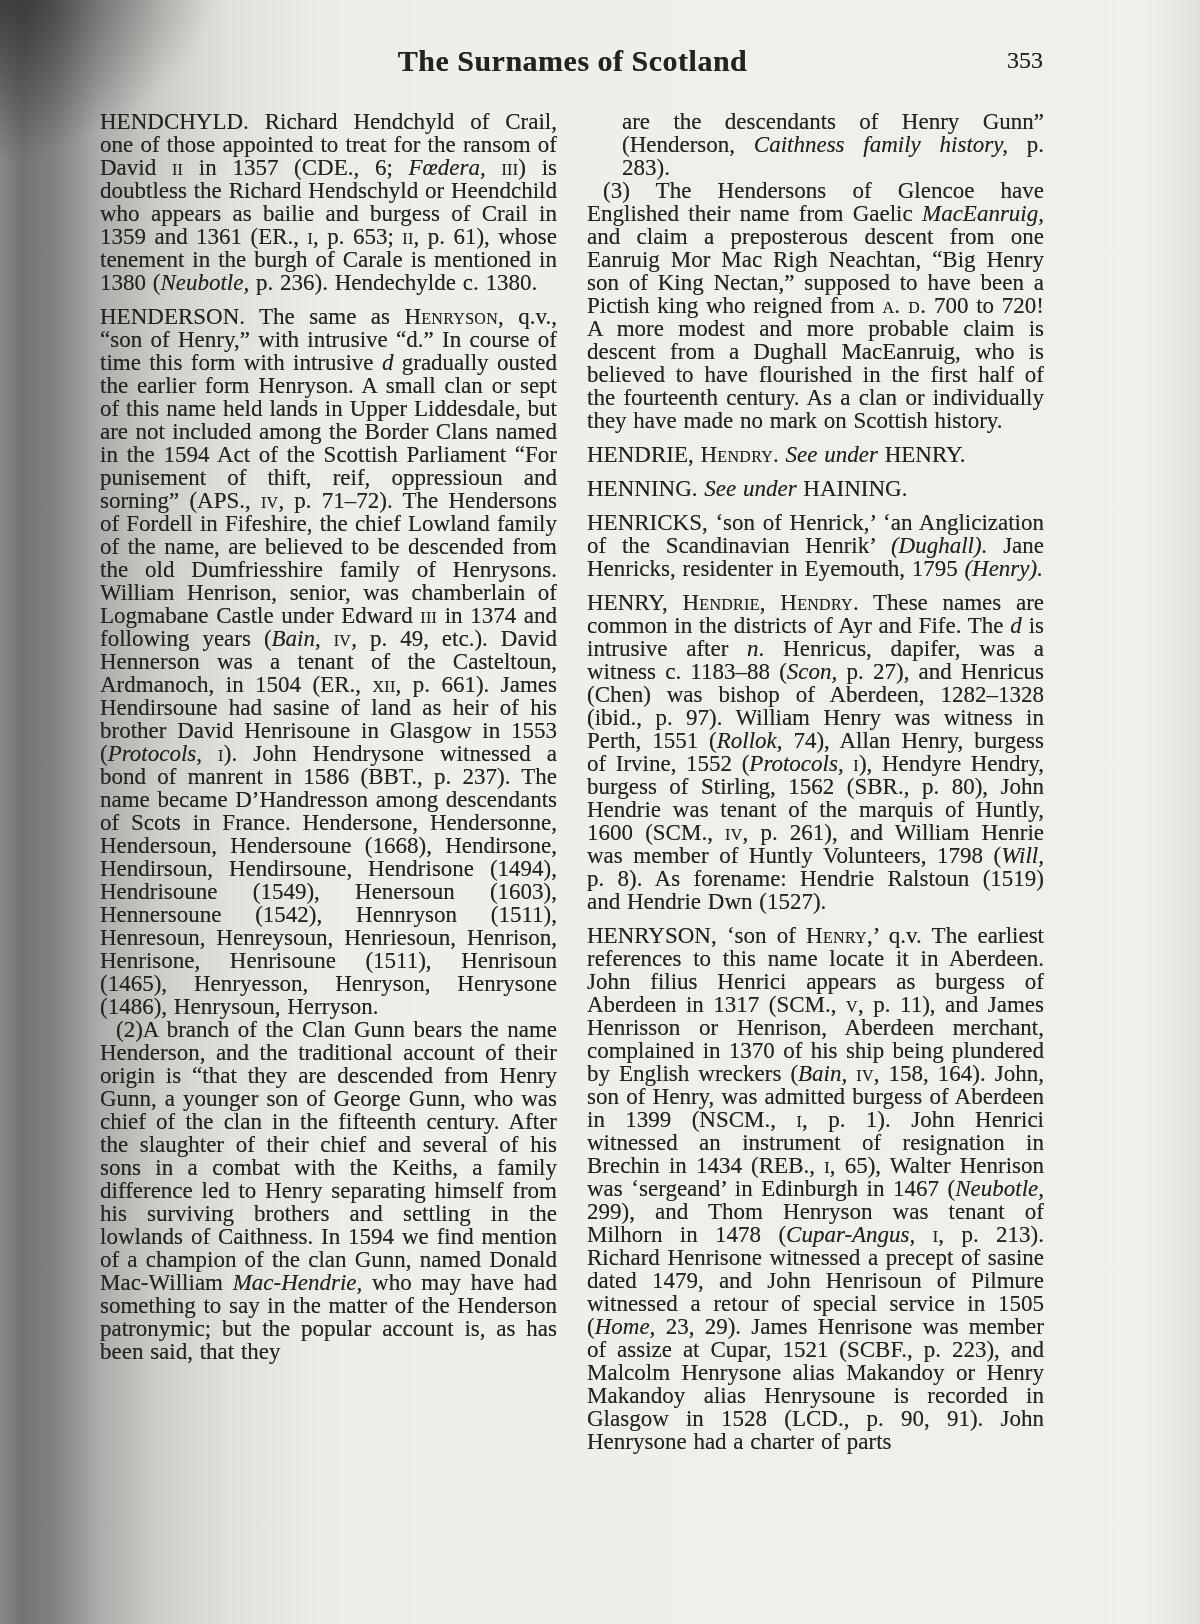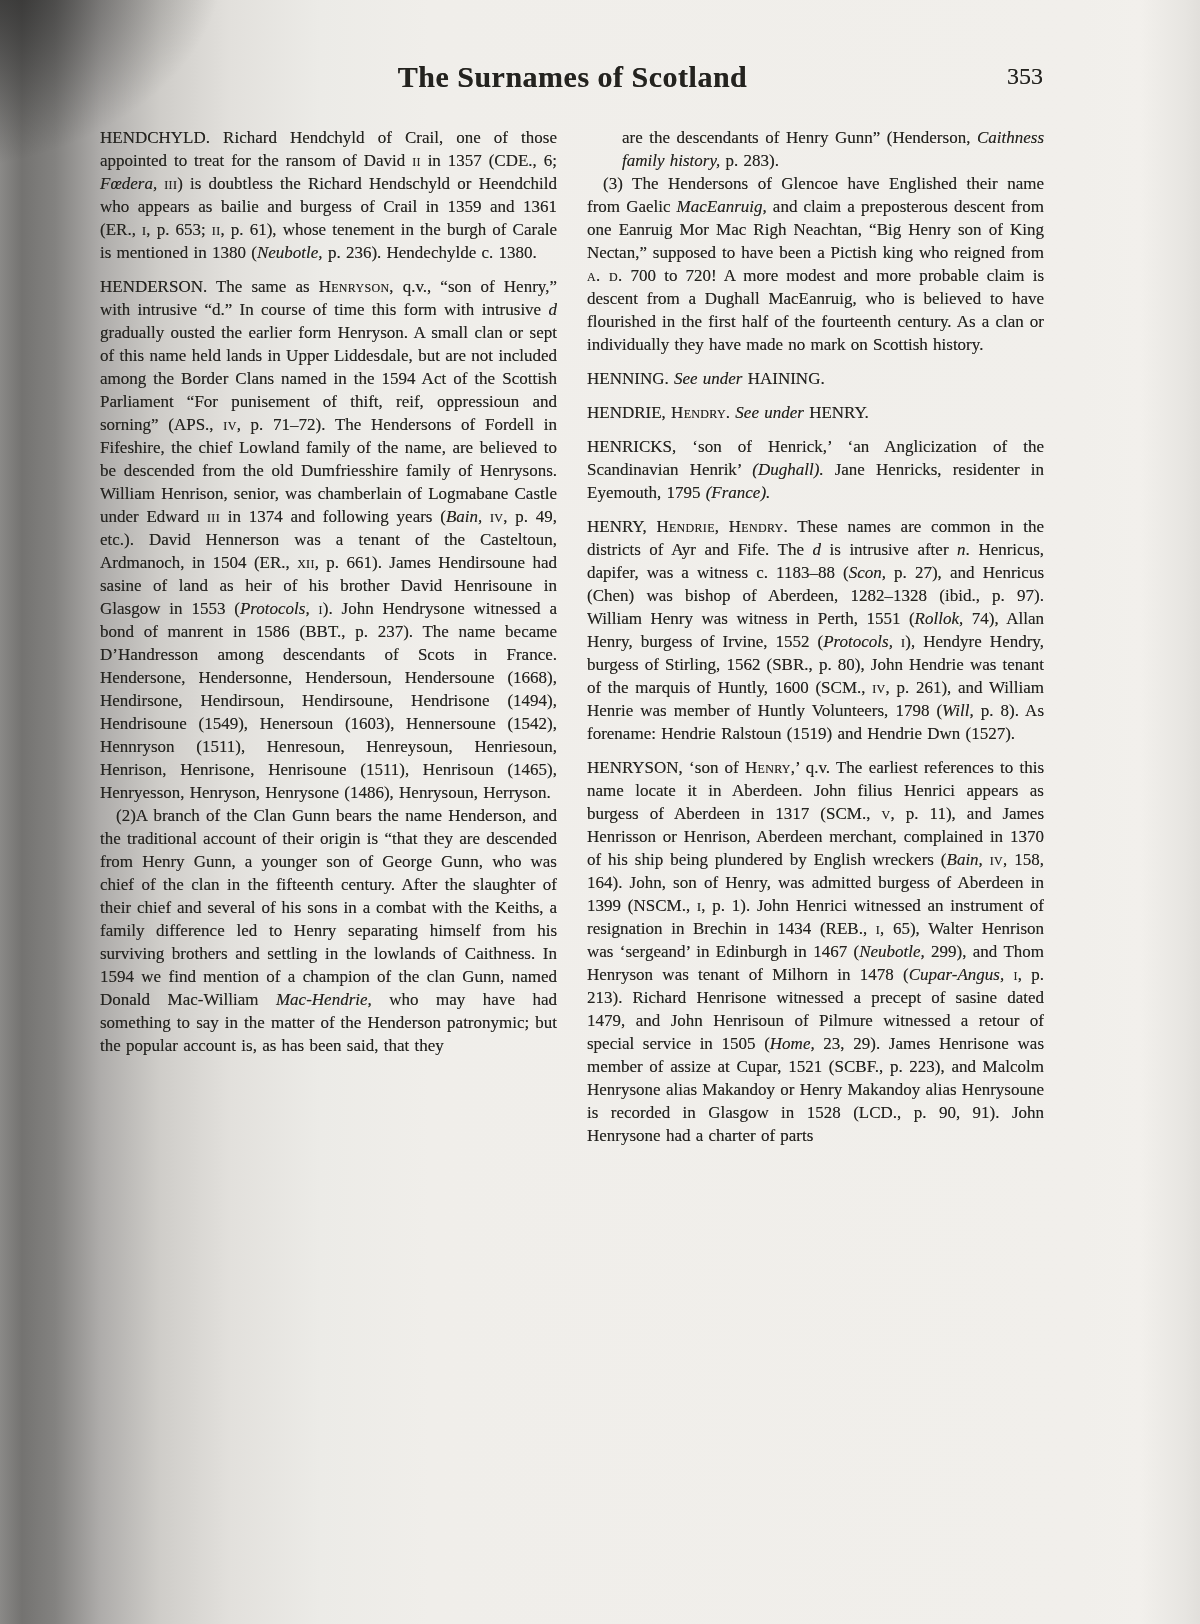--- a/index.html
+++ b/index.html
@@ -10,35 +10,35 @@
   }
   .scan{
     position:absolute;inset:0;
     background:
       radial-gradient(420px 300px at -70px -40px, rgba(8,8,8,0.82), rgba(8,8,8,0) 70%),
       linear-gradient(to right,
         #8a8987 0px, #747371 22px, #838280 55px, #aeacaa 100px,
         #cfcdc9 160px, #e2e0dc 230px, #ecebe7 320px, #f0eeea 430px,
         #f1efeb 1080px, #f2f0ec 1140px, #e7e5e1 1185px, #e1dfdb 1200px);
   }
-  .page-inner{position:absolute;left:100px;top:60px;width:945px;}
+  .page-inner{position:absolute;left:100px;top:44px;width:945px;}
   .running-header{position:relative;height:44px;}
   .header-title{
     display:block;text-align:center;font-weight:bold;font-size:30px;
     letter-spacing:0.5px;text-shadow:0 0 0.6px rgba(36,35,31,0.6);
   }
   .page-number{
     position:absolute;right:2px;top:3px;font-size:24px;
     text-shadow:0 0 0.6px rgba(36,35,31,0.6);
     text-align:right;
   }
   .columns{display:flex;gap:30px;margin-top:22px;}
   .column{width:457px;}
   p.para{
-    margin:0;text-align:justify;font-size:17px;line-height:23px;
+    margin:0;text-align:justify;font-size:23px;line-height:23px;
     word-spacing:1px;text-shadow:0 0 0.6px rgba(36,35,31,0.5);
   }
   p.entry{margin-top:11px;}
   p.entry:first-child{margin-top:0;}
   p.indent{text-indent:16px;}
   p.cont{margin-top:0;margin-left:35px;}
   .run-i{font-style:italic;}
   .run-sc{font-variant:small-caps;letter-spacing:0.3px;}
 </style>
 </head>
@@ -52,21 +52,21 @@
     </div>
     <div class="columns">
       <div class="column" id="col-left">
           <p class="para entry">HENDCHYLD. Richard Hendchyld of Crail, one of those appointed to treat for the ransom of David <span class="run-sc">ii</span> in 1357 (CDE., 6; <span class="run-i">Fœdera,</span> <span class="run-sc">iii</span>) is doubtless the Richard Hendschyld or Heendchild who appears as bailie and burgess of Crail in 1359 and 1361 (ER., <span class="run-sc">i</span>, p. 653; <span class="run-sc">ii</span>, p. 61), whose tenement in the burgh of Carale is mentioned in 1380 (<span class="run-i">Neubotle,</span> p. 236). Hendechylde c. 1380.</p>
           <p class="para entry">HENDERSON. The same as <span class="run-sc">Henryson</span>, q.v., “son of Henry,” with intrusive “d.” In course of time this form with intrusive <span class="run-i">d</span> gradually ousted the earlier form Henryson. A small clan or sept of this name held lands in Upper Liddesdale, but are not included among the Border Clans named in the 1594 Act of the Scottish Parliament “For punisement of thift, reif, oppressioun and sorning” (APS., <span class="run-sc">iv</span>, p. 71–72). The Hendersons of Fordell in Fifeshire, the chief Lowland family of the name, are believed to be descended from the old Dumfriesshire family of Henrysons. William Henrison, senior, was chamberlain of Logmabane Castle under Edward <span class="run-sc">iii</span> in 1374 and following years (<span class="run-i">Bain,</span> <span class="run-sc">iv</span>, p. 49, etc.). David Hennerson was a tenant of the Casteltoun, Ardmanoch, in 1504 (ER., <span class="run-sc">xii</span>, p. 661). James Hendirsoune had sasine of land as heir of his brother David Henrisoune in Glasgow in 1553 (<span class="run-i">Protocols,</span> <span class="run-sc">i</span>). John Hendrysone witnessed a bond of manrent in 1586 (BBT., p. 237). The name became D’Handresson among descendants of Scots in France. Hendersone, Hendersonne, Hendersoun, Hendersoune (1668), Hendirsone, Hendirsoun, Hendirsoune, Hendrisone (1494), Hendrisoune (1549), Henersoun (1603), Hennersoune (1542), Hennryson (1511), Henresoun, Henreysoun, Henriesoun, Henrison, Henrisone, Henrisoune (1511), Henrisoun (1465), Henryesson, Henryson, Henrysone (1486), Henrysoun, Herryson.</p>
           <p class="para indent">(2)A branch of the Clan Gunn bears the name Henderson, and the traditional account of their origin is “that they are descended from Henry Gunn, a younger son of George Gunn, who was chief of the clan in the fifteenth century. After the slaughter of their chief and several of his sons in a combat with the Keiths, a family difference led to Henry separating himself from his surviving brothers and settling in the lowlands of Caithness. In 1594 we find mention of a champion of the clan Gunn, named Donald Mac-William <span class="run-i">Mac-Hendrie,</span> who may have had something to say in the matter of the Henderson patronymic; but the popular account is, as has been said, that they</p>
         </div>
       <div class="column" id="col-right">
           <p class="para cont">are the descendants of Henry Gunn” (Henderson, <span class="run-i">Caithness family history,</span> p. 283).</p>
           <p class="para indent">(3) The Hendersons of Glencoe have Englished their name from Gaelic <span class="run-i">MacEanruig,</span> and claim a preposterous descent from one Eanruig Mor Mac Righ Neachtan, “Big Henry son of King Nectan,” supposed to have been a Pictish king who reigned from <span class="run-sc">a. d.</span> 700 to 720! A more modest and more probable claim is descent from a Dughall MacEanruig, who is believed to have flourished in the first half of the fourteenth century. As a clan or individually they have made no mark on Scottish history.</p>
+          <p class="para entry">HENDRIE, <span class="run-sc">Hendry</span>. <span class="run-i">See under</span> HENRY.</p>
           <p class="para entry">HENNING. <span class="run-i">See under</span> HAINING.</p>
-          <p class="para entry">HENDRIE, <span class="run-sc">Hendry</span>. <span class="run-i">See under</span> HENRY.</p>
-          <p class="para entry">HENRICKS, ‘son of Henrick,’ ‘an Anglicization of the Scandinavian Henrik’ <span class="run-i">(Dughall).</span> Jane Henricks, residenter in Eyemouth, 1795 <span class="run-i">(France).</span></p>
+          <p class="para entry">HENRICKS, ‘son of Henrick,’ ‘an Anglicization of the Scandinavian Henrik’ <span class="run-i">(Dughall).</span> Jane Henricks, residenter in Eyemouth, 1795 <span class="run-i">(Henry).</span></p>
           <p class="para entry">HENRY, <span class="run-sc">Hendrie</span>, <span class="run-sc">Hendry</span>. These names are common in the districts of Ayr and Fife. The <span class="run-i">d</span> is intrusive after <span class="run-i">n</span>. Henricus, dapifer, was a witness c. 1183–88 (<span class="run-i">Scon,</span> p. 27), and Henricus (Chen) was bishop of Aberdeen, 1282–1328 (ibid., p. 97). William Henry was witness in Perth, 1551 (<span class="run-i">Rollok,</span> 74), Allan Henry, burgess of Irvine, 1552 (<span class="run-i">Protocols,</span> <span class="run-sc">i</span>), Hendyre Hendry, burgess of Stirling, 1562 (SBR., p. 80), John Hendrie was tenant of the marquis of Huntly, 1600 (SCM., <span class="run-sc">iv</span>, p. 261), and William Henrie was member of Huntly Volunteers, 1798 (<span class="run-i">Will,</span> p. 8). As forename: Hendrie Ralstoun (1519) and Hendrie Dwn (1527).</p>
           <p class="para entry">HENRYSON, ‘son of <span class="run-sc">Henry</span>,’ q.v. The earliest references to this name locate it in Aberdeen. John filius Henrici appears as burgess of Aberdeen in 1317 (SCM., <span class="run-sc">v</span>, p. 11), and James Henrisson or Henrison, Aberdeen merchant, complained in 1370 of his ship being plundered by English wreckers (<span class="run-i">Bain,</span> <span class="run-sc">iv</span>, 158, 164). John, son of Henry, was admitted burgess of Aberdeen in 1399 (NSCM., <span class="run-sc">i</span>, p. 1). John Henrici witnessed an instrument of resignation in Brechin in 1434 (REB., <span class="run-sc">i</span>, 65), Walter Henrison was ‘sergeand’ in Edinburgh in 1467 (<span class="run-i">Neubotle,</span> 299), and Thom Henryson was tenant of Milhorn in 1478 (<span class="run-i">Cupar-Angus,</span> <span class="run-sc">i</span>, p. 213). Richard Henrisone witnessed a precept of sasine dated 1479, and John Henrisoun of Pilmure witnessed a retour of special service in 1505 (<span class="run-i">Home,</span> 23, 29). James Henrisone was member of assize at Cupar, 1521 (SCBF., p. 223), and Malcolm Henrysone alias Makandoy or Henry Makandoy alias Henrysoune is recorded in Glasgow in 1528 (LCD., p. 90, 91). John Henrysone had a charter of parts</p>
         </div>
     </div>
   </div>
 </div>
 
 </body></html>

